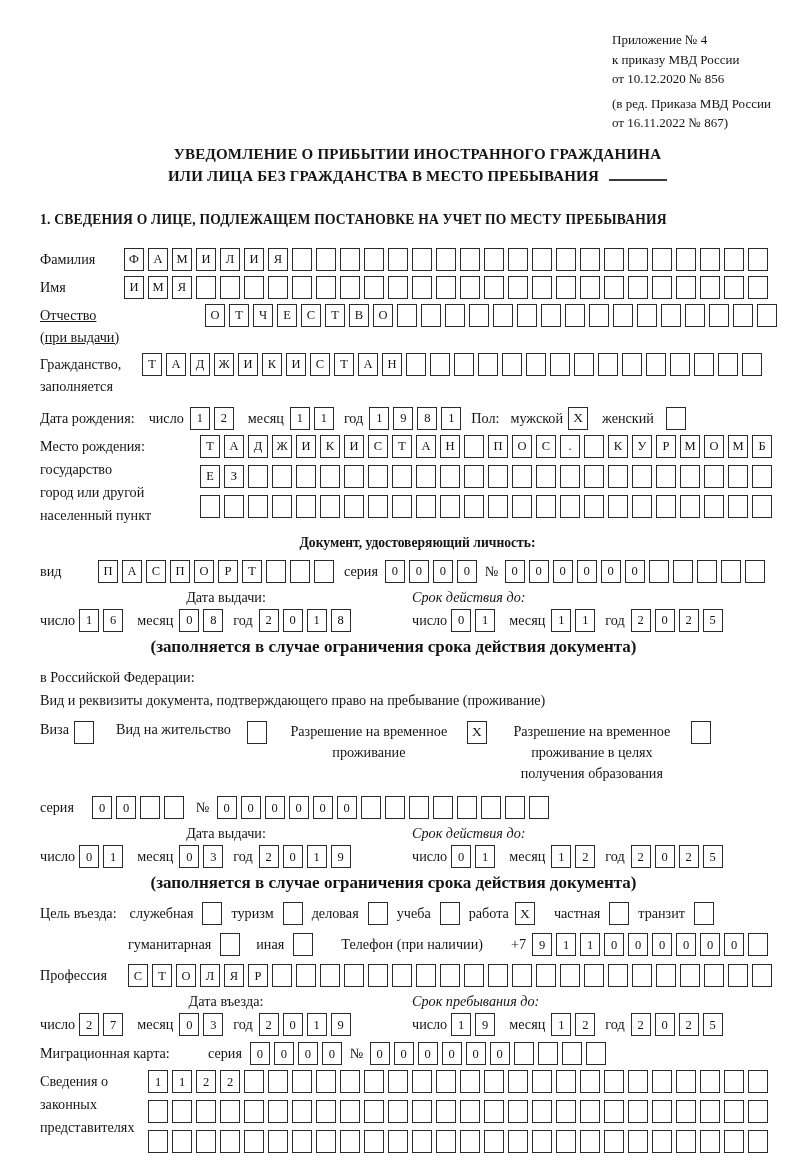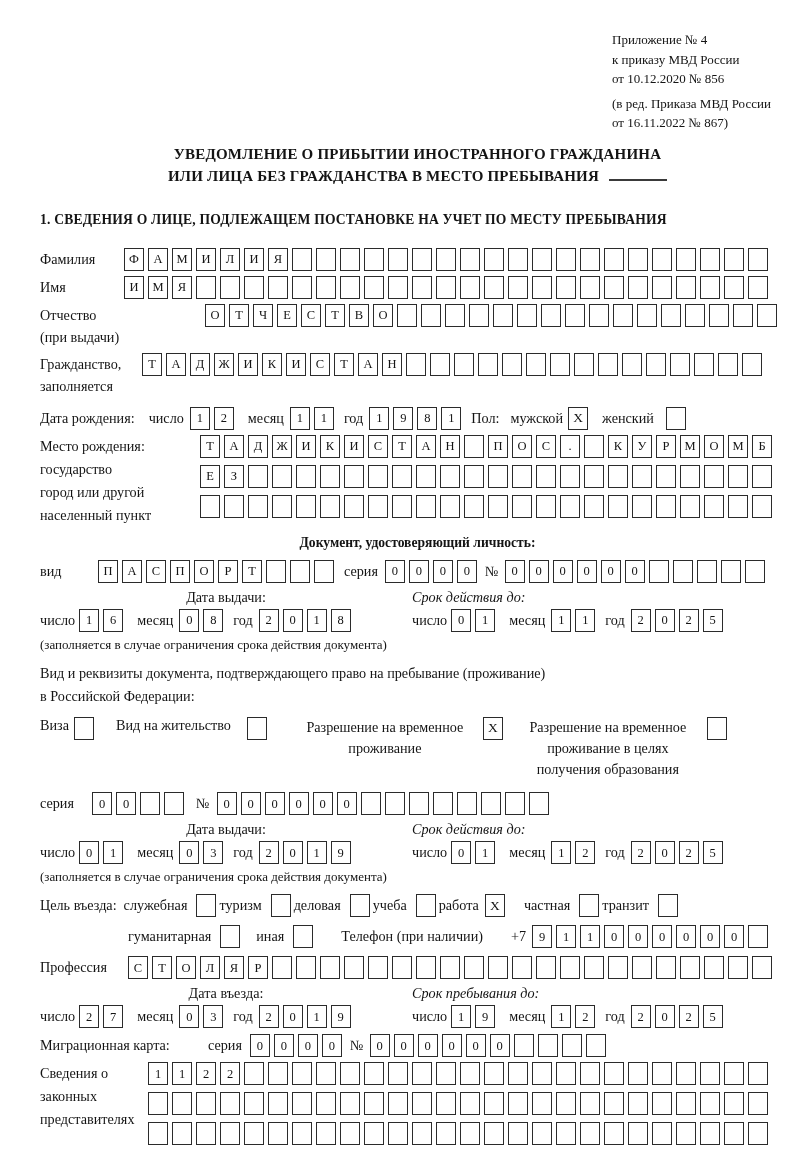--- a/index.html
+++ b/index.html
@@ -20,50 +20,50 @@
   .row-top{align-items:flex-start;}
   .lbl{font-size:14.2px;flex:0 0 auto;}
   .cells{display:inline-flex;gap:4px;flex:0 0 auto;}
   .cell{box-sizing:border-box;flex:0 0 auto;width:20px;height:23px;border:1.6px solid #2b2b2b;
         display:inline-flex;align-items:center;justify-content:center;
         font-size:12.5px;line-height:1;background:#fff;}
   .cbx{margin-left:5px;font-size:13.5px;}
 
   .w-surname{width:84px;}
   .w-name{width:84px;}
-  .w-patr{width:165px;line-height:1.55;}
+  .w-patr{width:165px;line-height:1.55;text-decoration:underline;}
   .w-cit{width:102px;line-height:1.55;}
   .two-line{display:flex;flex-direction:column;}
 
   .bgap{margin:0 6px 0 10px;}
   .bgap2{margin:0 6px 0 14px;}
 
   .place{display:flex;align-items:flex-start;margin-bottom:4px;}
   .place-labels{width:160px;font-size:14.2px;line-height:1.63;flex:0 0 auto;}
   .place-rows{display:flex;flex-direction:column;gap:7px;}
 
   .doc-head{text-align:center;font-weight:bold;font-size:13.6px;margin:8px 0 9px;}
 
   .date-heads{display:flex;font-size:14.2px;margin:6px 0 3px;}
   .dh-left{width:372px;text-align:center;flex:0 0 auto;}
   .dh-right{flex:1;text-align:left;font-style:italic;}
   .d-left{width:372px;display:flex;align-items:center;flex:0 0 auto;}
   .d-right{display:flex;align-items:center;}
 
-  .note{font-size:13px;text-align:left;padding-right:48px;margin:3px 0 9px;}
+  .note{font-size:17px;text-align:center;padding-right:48px;margin:3px 0 9px;font-weight:bold;}
 
   .intro{font-size:14.2px;line-height:1.6;margin-top:4px;}
   .perm-row{display:flex;align-items:flex-start;margin:9px 0 12px;}
   .opt-text{font-size:14.2px;text-align:center;line-height:1.5;white-space:normal;flex:0 0 auto;}
-  .opt3{width:172px;margin-left:32px;}
+  .opt3{width:172px;margin-left:16px;}
   .opt4{width:178px;margin-left:16px;}
   .opt-gap{margin-left:22px;}
 
   .purpose-row .lbl{margin-right:4px;}
-  .pgap{margin-left:3px;}
+  .pgap{margin-left:9px;}
   .indent{margin-left:88px;}
 
   .guard{display:flex;align-items:flex-start;margin-top:2px;}
   .guard-labels{width:108px;font-size:14.2px;line-height:1.62;flex:0 0 auto;}
   .guard-rows{display:flex;flex-direction:column;gap:7px;}
 </style>
 </head>
 <body>
 
 <div class="page">
@@ -411,22 +411,22 @@
           <span class="cell">2</span>
           <span class="cell">0</span>
           <span class="cell">2</span>
           <span class="cell">5</span>
         </span>
     </div>
   </div>
   <div class="note">(заполняется в случае ограничения срока действия документа)</div>
 
   <div class="intro">
+    <div>в Российской Федерации:</div>
     <div>Вид и реквизиты документа, подтверждающего право на пребывание (проживание)</div>
-    <div>в Российской Федерации:</div>
   </div>
 
   <div class="perm-row">
     <span class="lbl">Виза</span>
     <span class="cell cbx"></span>
     <span class="lbl opt-gap">Вид на жительство</span>
     <span class="cell cbx" style="margin-left:16px;"></span>
     <span class="opt-text opt3">Разрешение на временное проживание</span>
     <span class="cell cbx" style="margin-left:12px;">X</span>
     <span class="opt-text opt4">Разрешение на временное проживание в целях получения образования</span>

